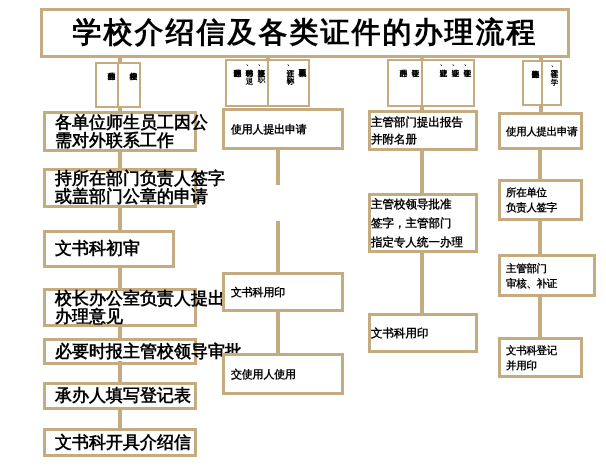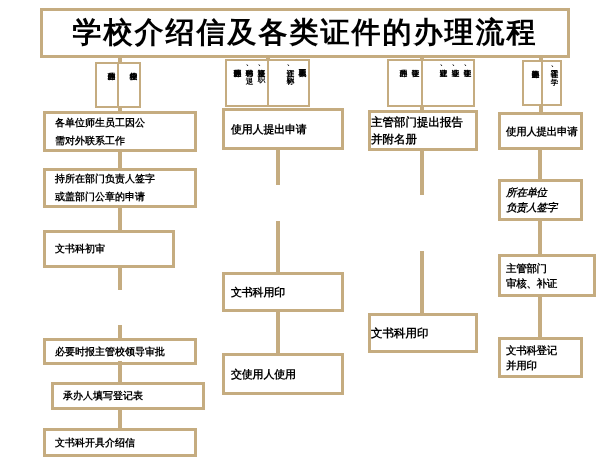--- a/index.html
+++ b/index.html
@@ -12,21 +12,21 @@
     position:absolute; left:40px; top:8px; width:530px; height:50px;
     border:3px solid #C5AC80; box-sizing:border-box; background:#fff;
     display:flex; align-items:center; justify-content:center;
     font-size:29px; font-weight:bold; letter-spacing:2px; white-space:pre;
   }
   .box {
     position:absolute; border:3px solid #C5AC80; box-sizing:border-box;
     background:#fff; font-weight:bold; white-space:pre;
     display:flex; align-items:center;
   }
-  .c1 { font-size:10px; line-height:18px; padding-left:9px; }
+  .c1 { font-size:17px; line-height:18px; padding-left:9px; }
   .c2 { font-size:11px;   line-height:16px; padding-left:6px; letter-spacing:-0.2px; }
   .c3 { font-size:11.5px; line-height:17px; }
   .c3tall { line-height:19px; }
   .c4 { font-size:10.5px; line-height:15px; padding-left:5px; letter-spacing:-0.3px; }
   .vcell {
     position:absolute; border:2px solid #C5AC80; box-sizing:border-box;
     background:#fff; writing-mode:vertical-rl; white-space:pre;
     font-size:7.5px; line-height:12px; font-weight:bold; padding-top:2px;
   }
   .conn { position:absolute; width:4px; background:#C5AC80; }
@@ -44,24 +44,26 @@
   <div class="conn" style="left:118px; top:106px; height:7px;"></div>
 
   <div class="box c1" style="left:43px; top:111px; width:154px; height:41px;">各单位师生员工因公
 需对外联系工作</div>
   <div class="conn" style="left:118px; top:150px; height:20px;"></div>
   <div class="box c1" style="left:43px; top:168px; width:154px; height:40px;">持所在部门负责人签字
 或盖部门公章的申请</div>
   <div class="conn" style="left:118px; top:206px; height:26px;"></div>
   <div class="box c1" style="left:43px; top:230px; width:132px; height:38px;">文书科初审</div>
   <div class="conn" style="left:118px; top:266px; height:24px;"></div>
+  <div class="box c1" style="left:43px; top:288px; width:154px; height:39px;">校长办公室负责人提出
+办理意见</div>
   <div class="conn" style="left:118px; top:325px; height:15px;"></div>
   <div class="box c1" style="left:43px; top:338px; width:154px; height:27px;">必要时报主管校领导审批</div>
   <div class="conn" style="left:118px; top:361px; height:23px;"></div>
-  <div class="box c1" style="left:43px; top:382px; width:154px; height:28px;margin-left:8px;">承办人填写登记表</div>
+  <div class="box c1" style="left:43px; top:382px; width:154px; height:28px;">承办人填写登记表</div>
   <div class="conn" style="left:118px; top:408px; height:22px;"></div>
   <div class="box c1" style="left:43px; top:428px; width:154px; height:29px;">文书科开具介绍信</div>
 
   <div class="vcell" style="left:225px; top:59px; width:44px; height:48px;">资格证、职
 称聘书、退
 休证等的办理</div>
   <div class="vcell" style="left:267px; top:59px; width:43px; height:48px;">教职员工工
 作证、职称</div>
   <div class="conn" style="left:266px; top:57px; height:4px;"></div>
 
@@ -76,31 +78,34 @@
 的办理</div>
   <div class="vcell" style="left:421px; top:59px; width:54px; height:48px;">学生证、
 毕业证、
 肄业证、</div>
   <div class="conn" style="left:420px; top:57px;  height:4px;"></div>
   <div class="conn" style="left:420px; top:105px; height:7px;"></div>
 
   <div class="box c3" style="left:368px; top:110px; width:110px; height:41px;">主管部门提出报告
 并附名册</div>
   <div class="conn" style="left:420px; top:149px; height:46px;"></div>
+  <div class="box c3 c3tall" style="left:368px; top:193px; width:110px; height:60px;">主管校领导批准
+签字，主管部门
+指定专人统一办理</div>
   <div class="conn" style="left:420px; top:251px; height:64px;"></div>
   <div class="box c3" style="left:368px; top:313px; width:110px; height:40px;">文书科用印</div>
 
   <div class="vcell" style="left:522px; top:60px; width:21px; height:46px;">生证的补办</div>
   <div class="vcell" style="left:541px; top:60px; width:21px; height:46px;">工作证、学</div>
   <div class="conn" style="left:539px; top:57px;  height:4px;"></div>
   <div class="conn" style="left:539px; top:104px; height:10px;"></div>
 
   <div class="box c4" style="left:498px; top:112px; width:85px; height:38px;">使用人提出申请</div>
   <div class="conn" style="left:538px; top:148px; height:33px;"></div>
-  <div class="box c4" style="left:498px; top:179px; width:85px; height:42px;font-style:italic;">所在单位
+  <div class="box c4" style="left:498px; top:179px; width:85px; height:42px;">所在单位
 负责人签字</div>
   <div class="conn" style="left:538px; top:219px; height:37px;"></div>
   <div class="box c4" style="left:498px; top:254px; width:98px; height:43px;">主管部门
 审核、补证</div>
   <div class="conn" style="left:538px; top:295px; height:44px;"></div>
   <div class="box c4" style="left:498px; top:337px; width:85px; height:41px;">文书科登记
 并用印</div>
 
 </div>
 

